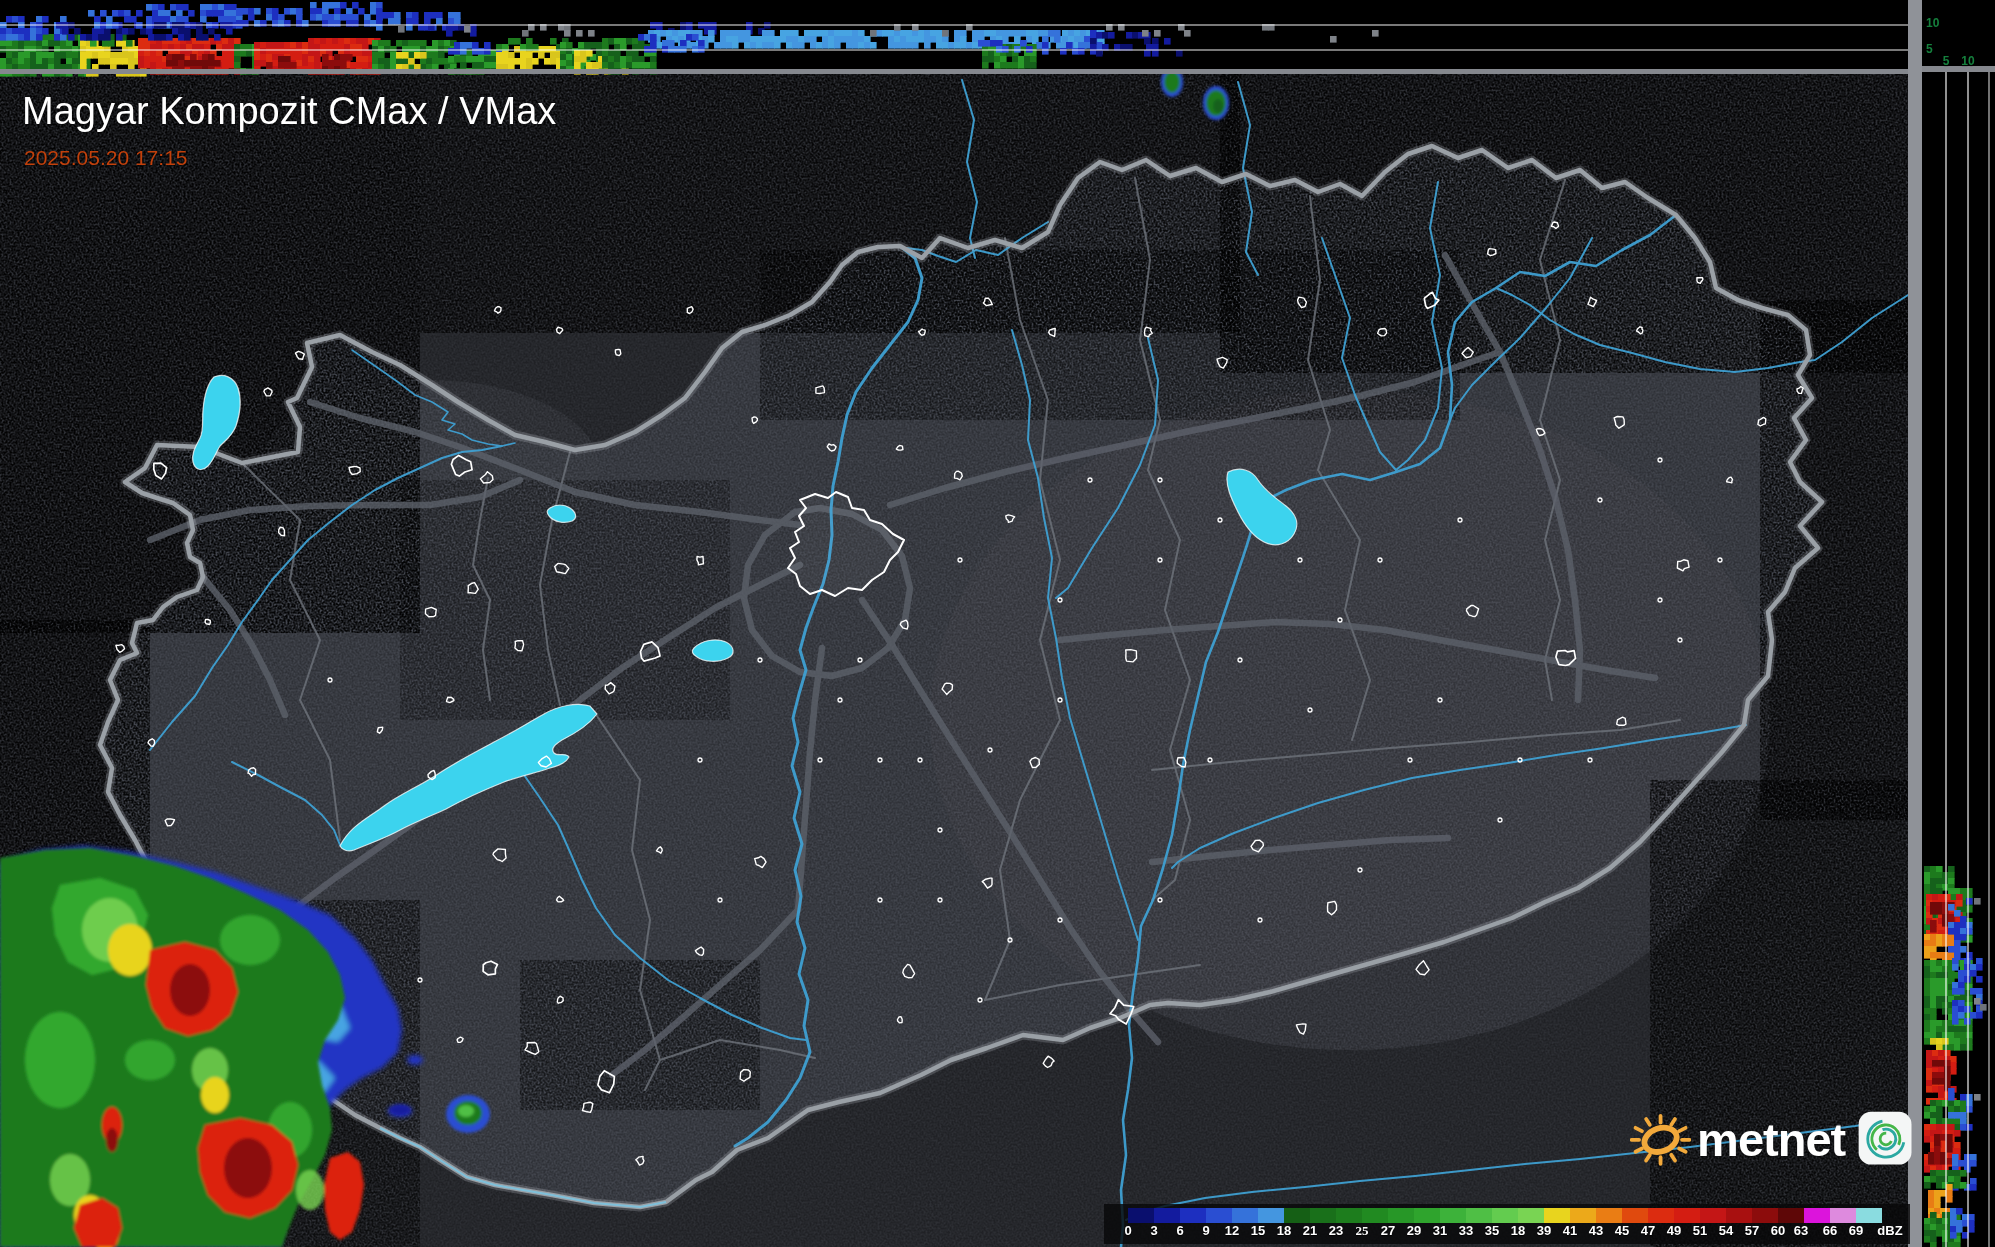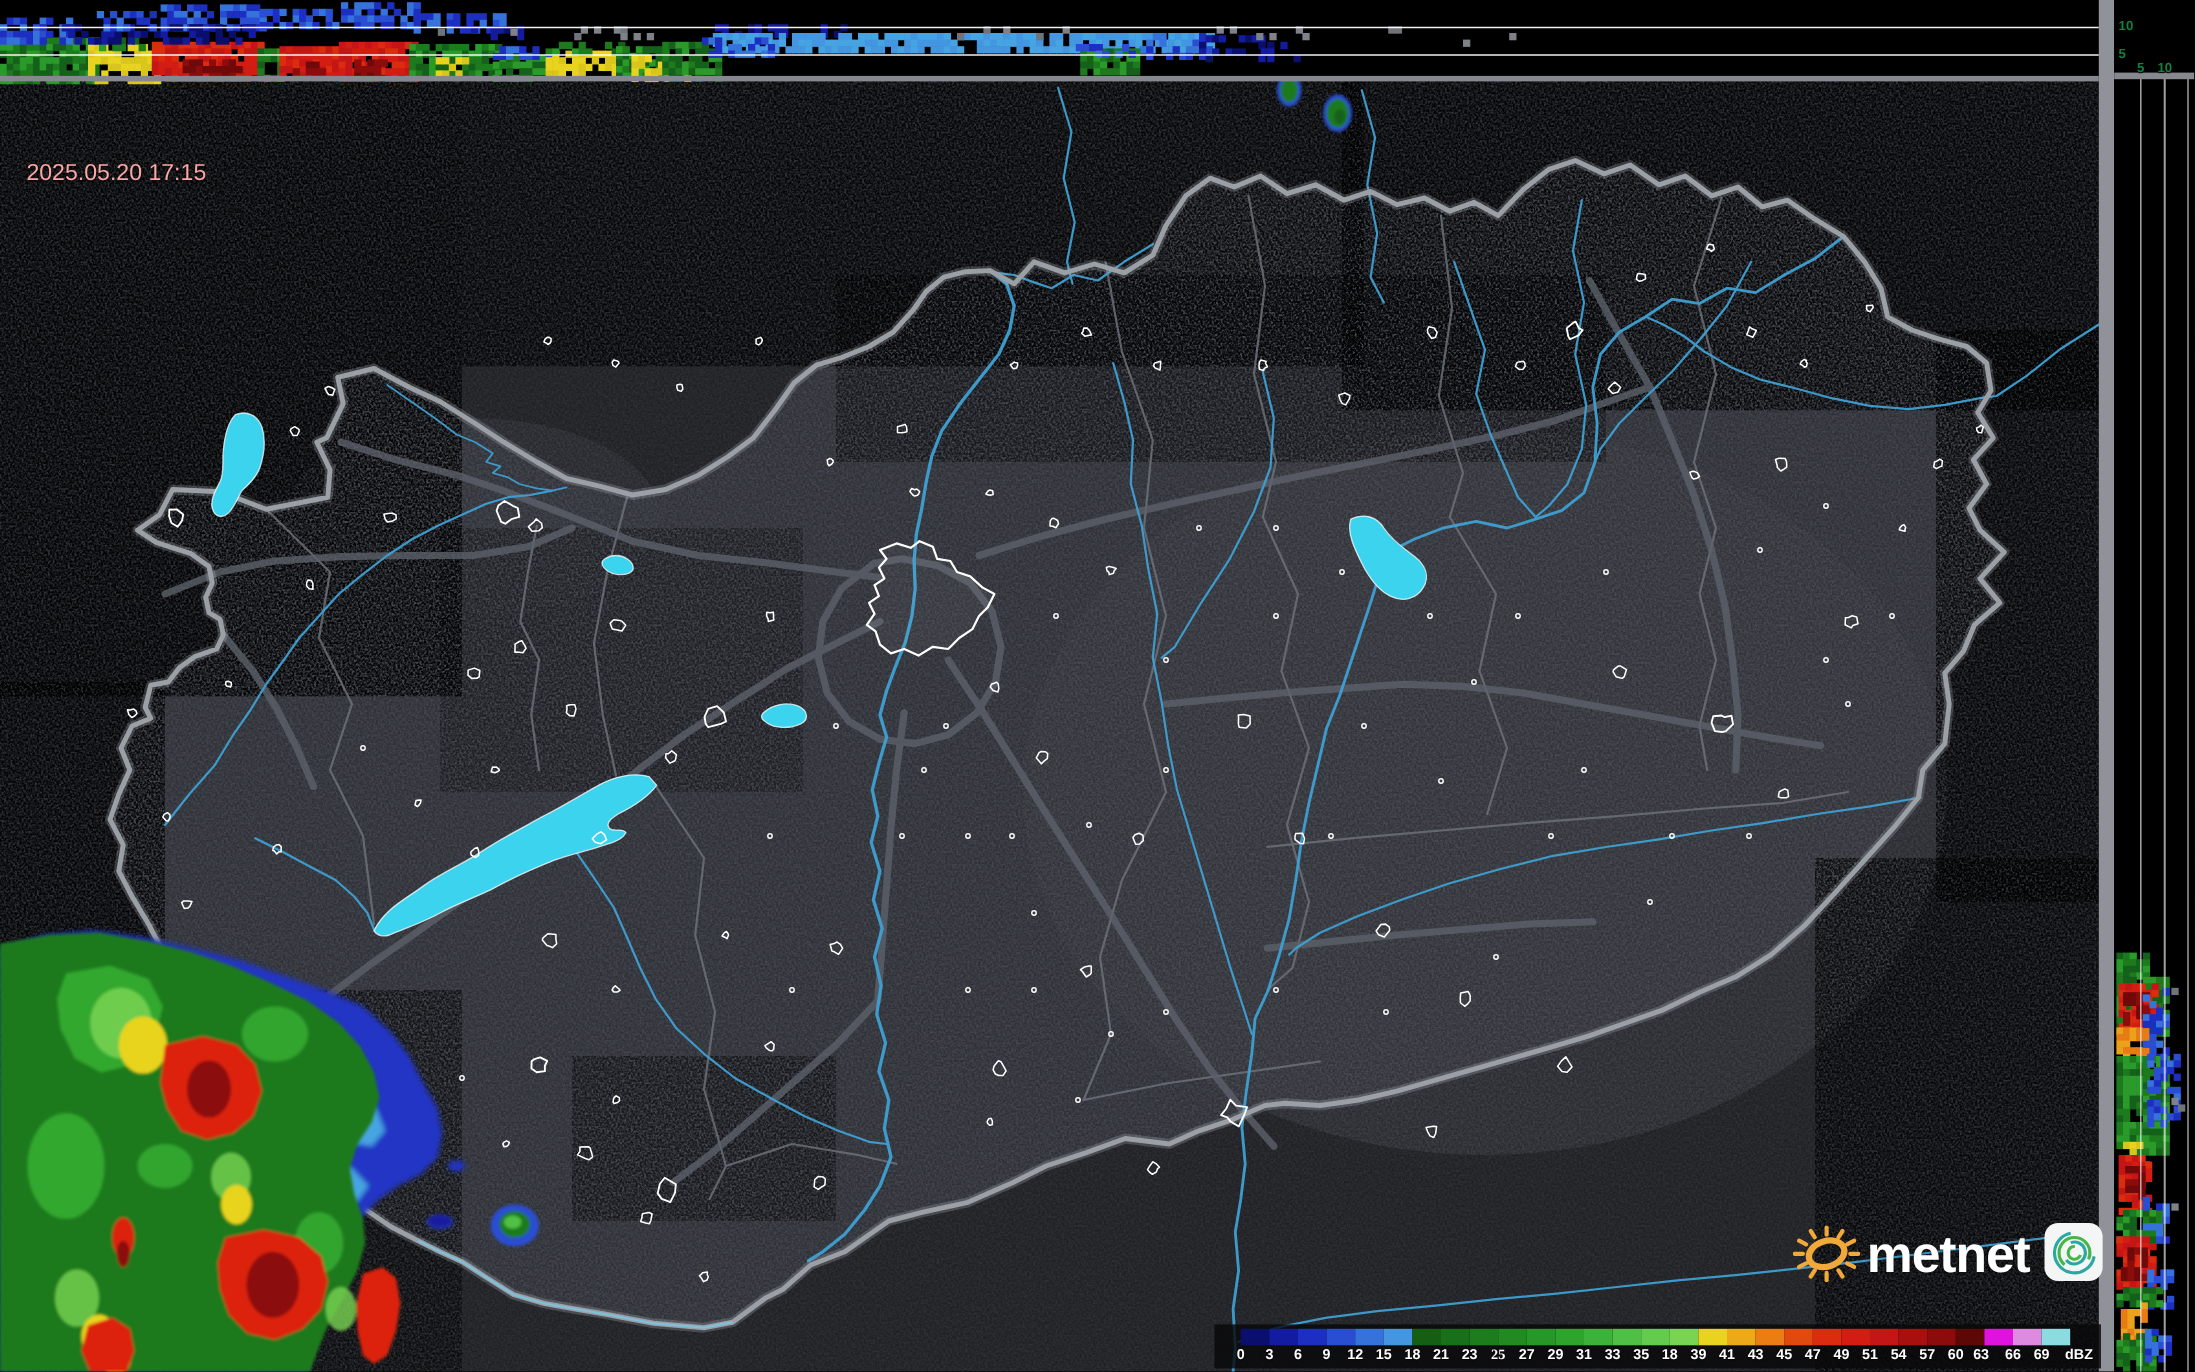--- a/index.html
+++ b/index.html
@@ -2,21 +2,21 @@
 <html><head>
 <meta charset="utf-8">
 <style>
   html,body{margin:0;padding:0;background:#000;}
   .stage{position:relative;width:1995px;height:1247px;overflow:hidden;background:#000;
          font-family:"Liberation Sans", sans-serif;}
   .stage svg.base{position:absolute;left:0;top:0;}
   .overlay{position:absolute;z-index:5;}
   .title{left:22px;top:90px;font-size:38px;color:#fff;letter-spacing:0;
          text-shadow:0 1px 3px rgba(0,0,0,.65);white-space:nowrap;}
-  .timestamp{left:24px;top:146px;font-size:21px;color:#fca5a5;text-shadow:0 1px 2px rgba(0,0,0,.6);}
+  .timestamp{left:24px;top:146px;font-size:21px;color:#c2410c;text-shadow:0 1px 2px rgba(0,0,0,.6);}
   .corner-label{color:#15803d;font-size:12px;font-weight:bold;z-index:6;text-shadow:0 1px 1px #000;}
   .cl-10a{left:1926px;top:16px;}
   .cl-5a{left:1926px;top:42px;}
   .cl-5b{left:1946px;top:54px;transform:translateX(-50%);}
   .cl-10b{left:1968px;top:54px;transform:translateX(-50%);}
   .colorbar{left:1104px;top:1204px;width:806px;height:40px;background:rgba(8,8,10,.82);z-index:6;}
   .cb-cells{position:absolute;left:24px;top:4px;height:15px;display:flex;}
   .cb-cell{width:26px;height:15px;}
   .cb-label{position:absolute;top:19px;transform:translateX(-50%);color:#fff;font-size:13px;
             font-weight:bold;text-shadow:0 1px 1px #000;white-space:nowrap;}
@@ -2155,20 +2155,21 @@
         <rect x="1980" y="1004" width="6.6" height="6.6" fill="#70747a"></rect>
         <rect x="1974" y="1094" width="6.6" height="6.6" fill="#7e8288"></rect>
       </g>
   <g stroke="#fff" stroke-width="1.2" opacity="0.95">
     <line x1="1946" y1="72" x2="1946" y2="1247"></line>
     <line x1="1968" y1="72" x2="1968" y2="1247"></line>
     <line x1="1989" y1="72" x2="1989" y2="1247" opacity="0.8"></line>
   </g>
 </svg>
 
+<div class="overlay title">Magyar Kompozit CMax / VMax</div>
 <div class="overlay timestamp">2025.05.20 17:15</div>
 
 <div class="overlay corner-label cl-10a">10</div>
 <div class="overlay corner-label cl-5a">5</div>
 <div class="overlay corner-label cl-5b">5</div>
 <div class="overlay corner-label cl-10b">10</div>
 
 <div class="overlay colorbar">
   <div class="cb-cells" id="cbCells">
         <div class="cb-cell" style="background: rgb(10, 15, 110);"></div>

